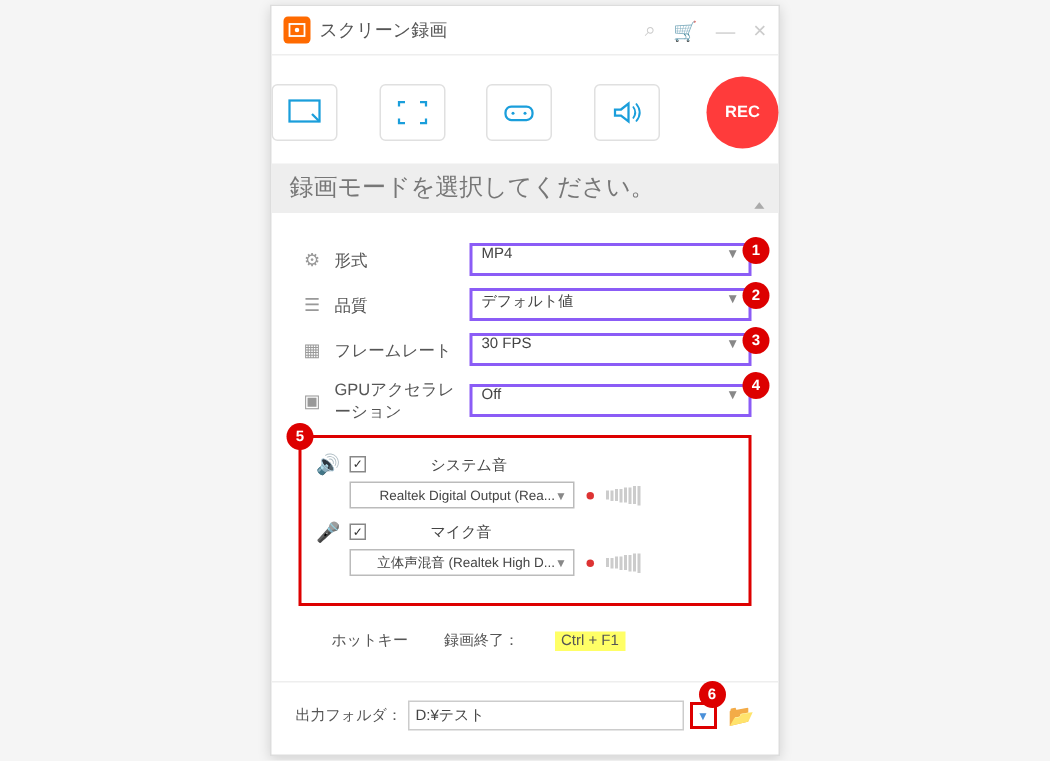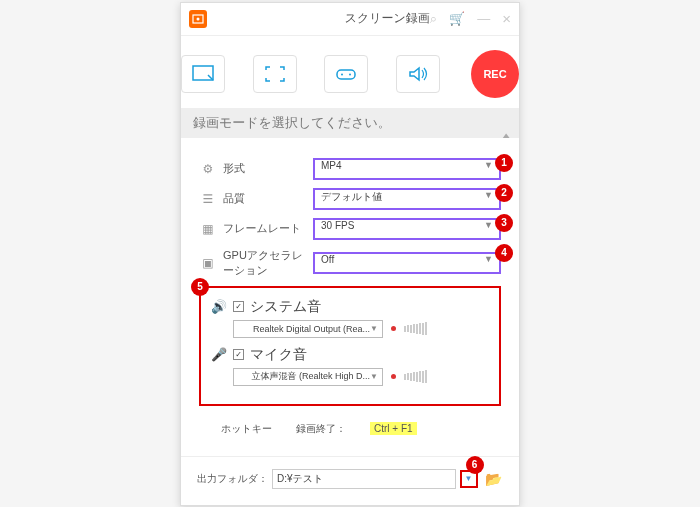--- a/index.html
+++ b/index.html
@@ -2,47 +2,47 @@
 <html><head>
   <meta charset="utf-8">
   <style>
     * { margin: 0; padding: 0; box-sizing: border-box; }
     body { font-family: "Meiryo", "Yu Gothic", sans-serif; background: #f5f5f5; display: flex; justify-content: center; align-items: center; min-height: 507px; }
     .window { width: 340px; background: #fff; border: 1px solid #ddd; box-shadow: 0 2px 8px rgba(0,0,0,0.15); }
     
     .titlebar { display: flex; align-items: center; height: 32px; padding: 0 8px; }
     .app-icon { width: 18px; height: 18px; background: #ff6a00; border-radius: 3px; margin-right: 6px; display: flex; align-items: center; justify-content: center; }
     .app-icon svg { width: 12px; height: 12px; }
-    .titlebar-title { font-size: 12px; color: #555; flex: 1; text-align: right; }
+    .titlebar-title { font-size: 12px; color: #555; flex: 1; }
     .titlebar-icons { display: flex; gap: 12px; align-items: center; }
     .titlebar-icons span { color: #ccc; font-size: 13px; cursor: pointer; }
     .titlebar-icons .close { font-size: 15px; }
 
     .toolbar { display: flex; align-items: center; justify-content: space-between; gap: 8px; padding: 14px 0 10px; border-top: 1px solid #eee; }
     .mode-btn { width: 44px; height: 38px; background: #fff; border: 1px solid #e0e0e0; border-radius: 4px; display: flex; align-items: center; justify-content: center; cursor: pointer; }
     .mode-btn svg { width: 24px; height: 20px; }
     .rec-btn { width: 48px; height: 48px; background: #ff3b3b; border-radius: 50%; display: flex; align-items: center; justify-content: center; color: #fff; font-weight: bold; font-size: 11px; cursor: pointer; margin-left: 4px; }
 
-    .hint-bar { background: #eee; color: #777; font-size: 13px; padding: 6px 12px; position: relative; }
+    .hint-bar { background: #eee; color: #777; font-size: 16px; padding: 6px 12px; position: relative; }
     .hint-bar::after { content: "▴"; position: absolute; right: 10px; top: 22px; color: #aaa; font-size: 9px; transform: scaleX(1.5); }
 
     .settings { padding: 20px 18px 10px; }
     .row { display: flex; align-items: center; margin-bottom: 8px; position: relative; }
     .row-icon { width: 18px; display: flex; justify-content: center; color: #999; font-size: 12px; }
     .row-label { width: 96px; font-size: 11px; color: #555; padding-left: 6px; }
     .dropdown { flex: 1; height: 22px; border: 2px solid #8b5cf6; background: #fff; font-size: 10px; color: #444; padding: 0 6px; display: flex; align-items: flex-start; justify-content: space-between; position: relative; cursor: pointer; }
     .dropdown .caret { color: #888; font-size: 9px; }
     .badge { position: absolute; right: -12px; top: -4px; width: 18px; height: 18px; background: #d00; border-radius: 50%; color: #fff; font-size: 10px; font-weight: bold; display: flex; align-items: center; justify-content: center; }
 
     .audio-box { border: 2px solid #d00; margin-top: 6px; padding: 10px 10px 10px 10px; position: relative; }
     .audio-box .badge-top { position: absolute; left: -10px; top: -10px; width: 18px; height: 18px; background: #d00; border-radius: 50%; color: #fff; font-size: 10px; font-weight: bold; display: flex; align-items: center; justify-content: center; }
     .audio-row { display: flex; align-items: center; gap: 6px; margin-bottom: 4px; }
     .audio-icon { color: #1a9edb; font-size: 13px; width: 16px; }
     .checkbox { width: 11px; height: 11px; border: 1px solid #888; display: inline-flex; align-items: center; justify-content: center; font-size: 8px; color: #333; background: #fff; }
-    .audio-label { font-size: 14px; color: #444; }
+    .audio-label { font-size: 10px; color: #444; margin-left: 37px; }
     .audio-sub { display: flex; align-items: center; gap: 8px; margin: 2px 0 8px 22px; }
     .audio-dd { height: 18px; border: 1px solid #bbb; font-size: 9px; color: #444; padding: 0 4px; display: flex; align-items: center; justify-content: flex-end; width: 150px; cursor: pointer; }
     .audio-dd .caret { font-size: 8px; color: #888; }
     .rec-dot { width: 5px; height: 5px; background: #d33; border-radius: 50%; }
     .level { display: flex; gap: 1px; align-items: center; }
     .level span { width: 2px; background: #ccc; }
     .level span:nth-child(1){height:6px}.level span:nth-child(2){height:7px}.level span:nth-child(3){height:8px}.level span:nth-child(4){height:9px}.level span:nth-child(5){height:10px}.level span:nth-child(6){height:11px}.level span:nth-child(7){height:12px}.level span:nth-child(8){height:13px}
 
     .hotkey-row { display: flex; align-items: center; gap: 24px; margin: 16px 0 10px 22px; font-size: 10px; color: #555; }
     .hotkey-val { background: #ffff66; padding: 1px 4px; font-size: 10px; }

